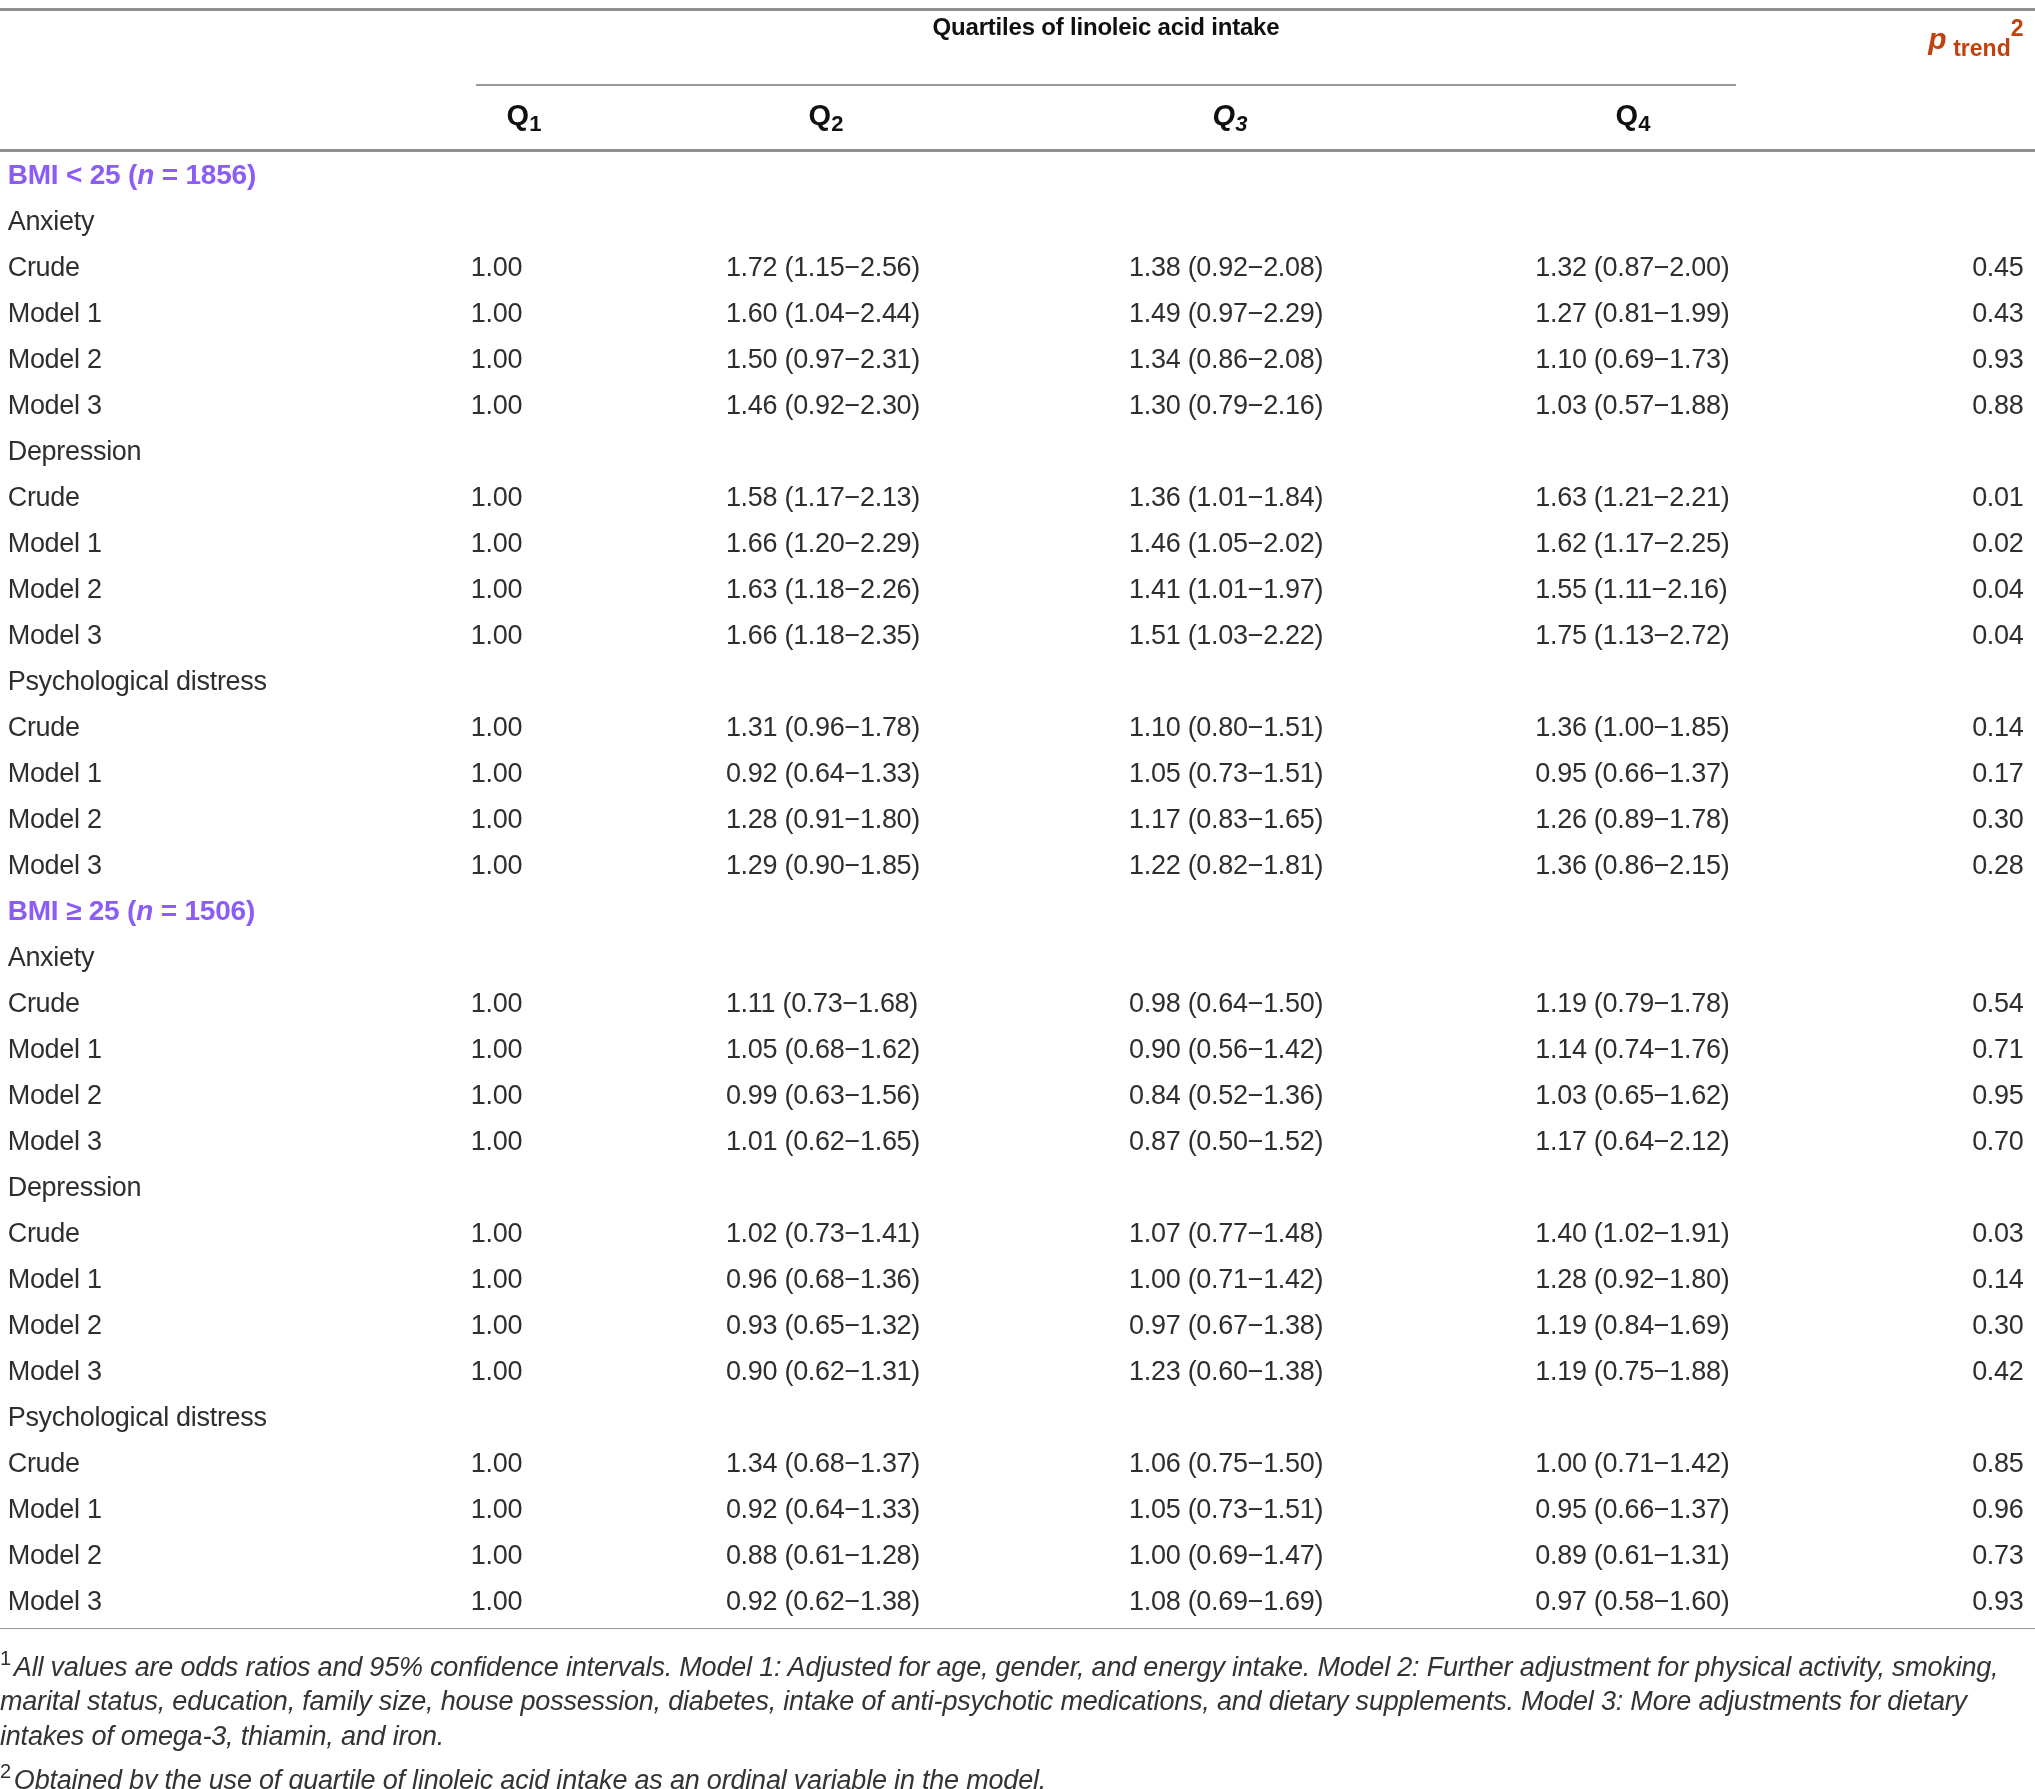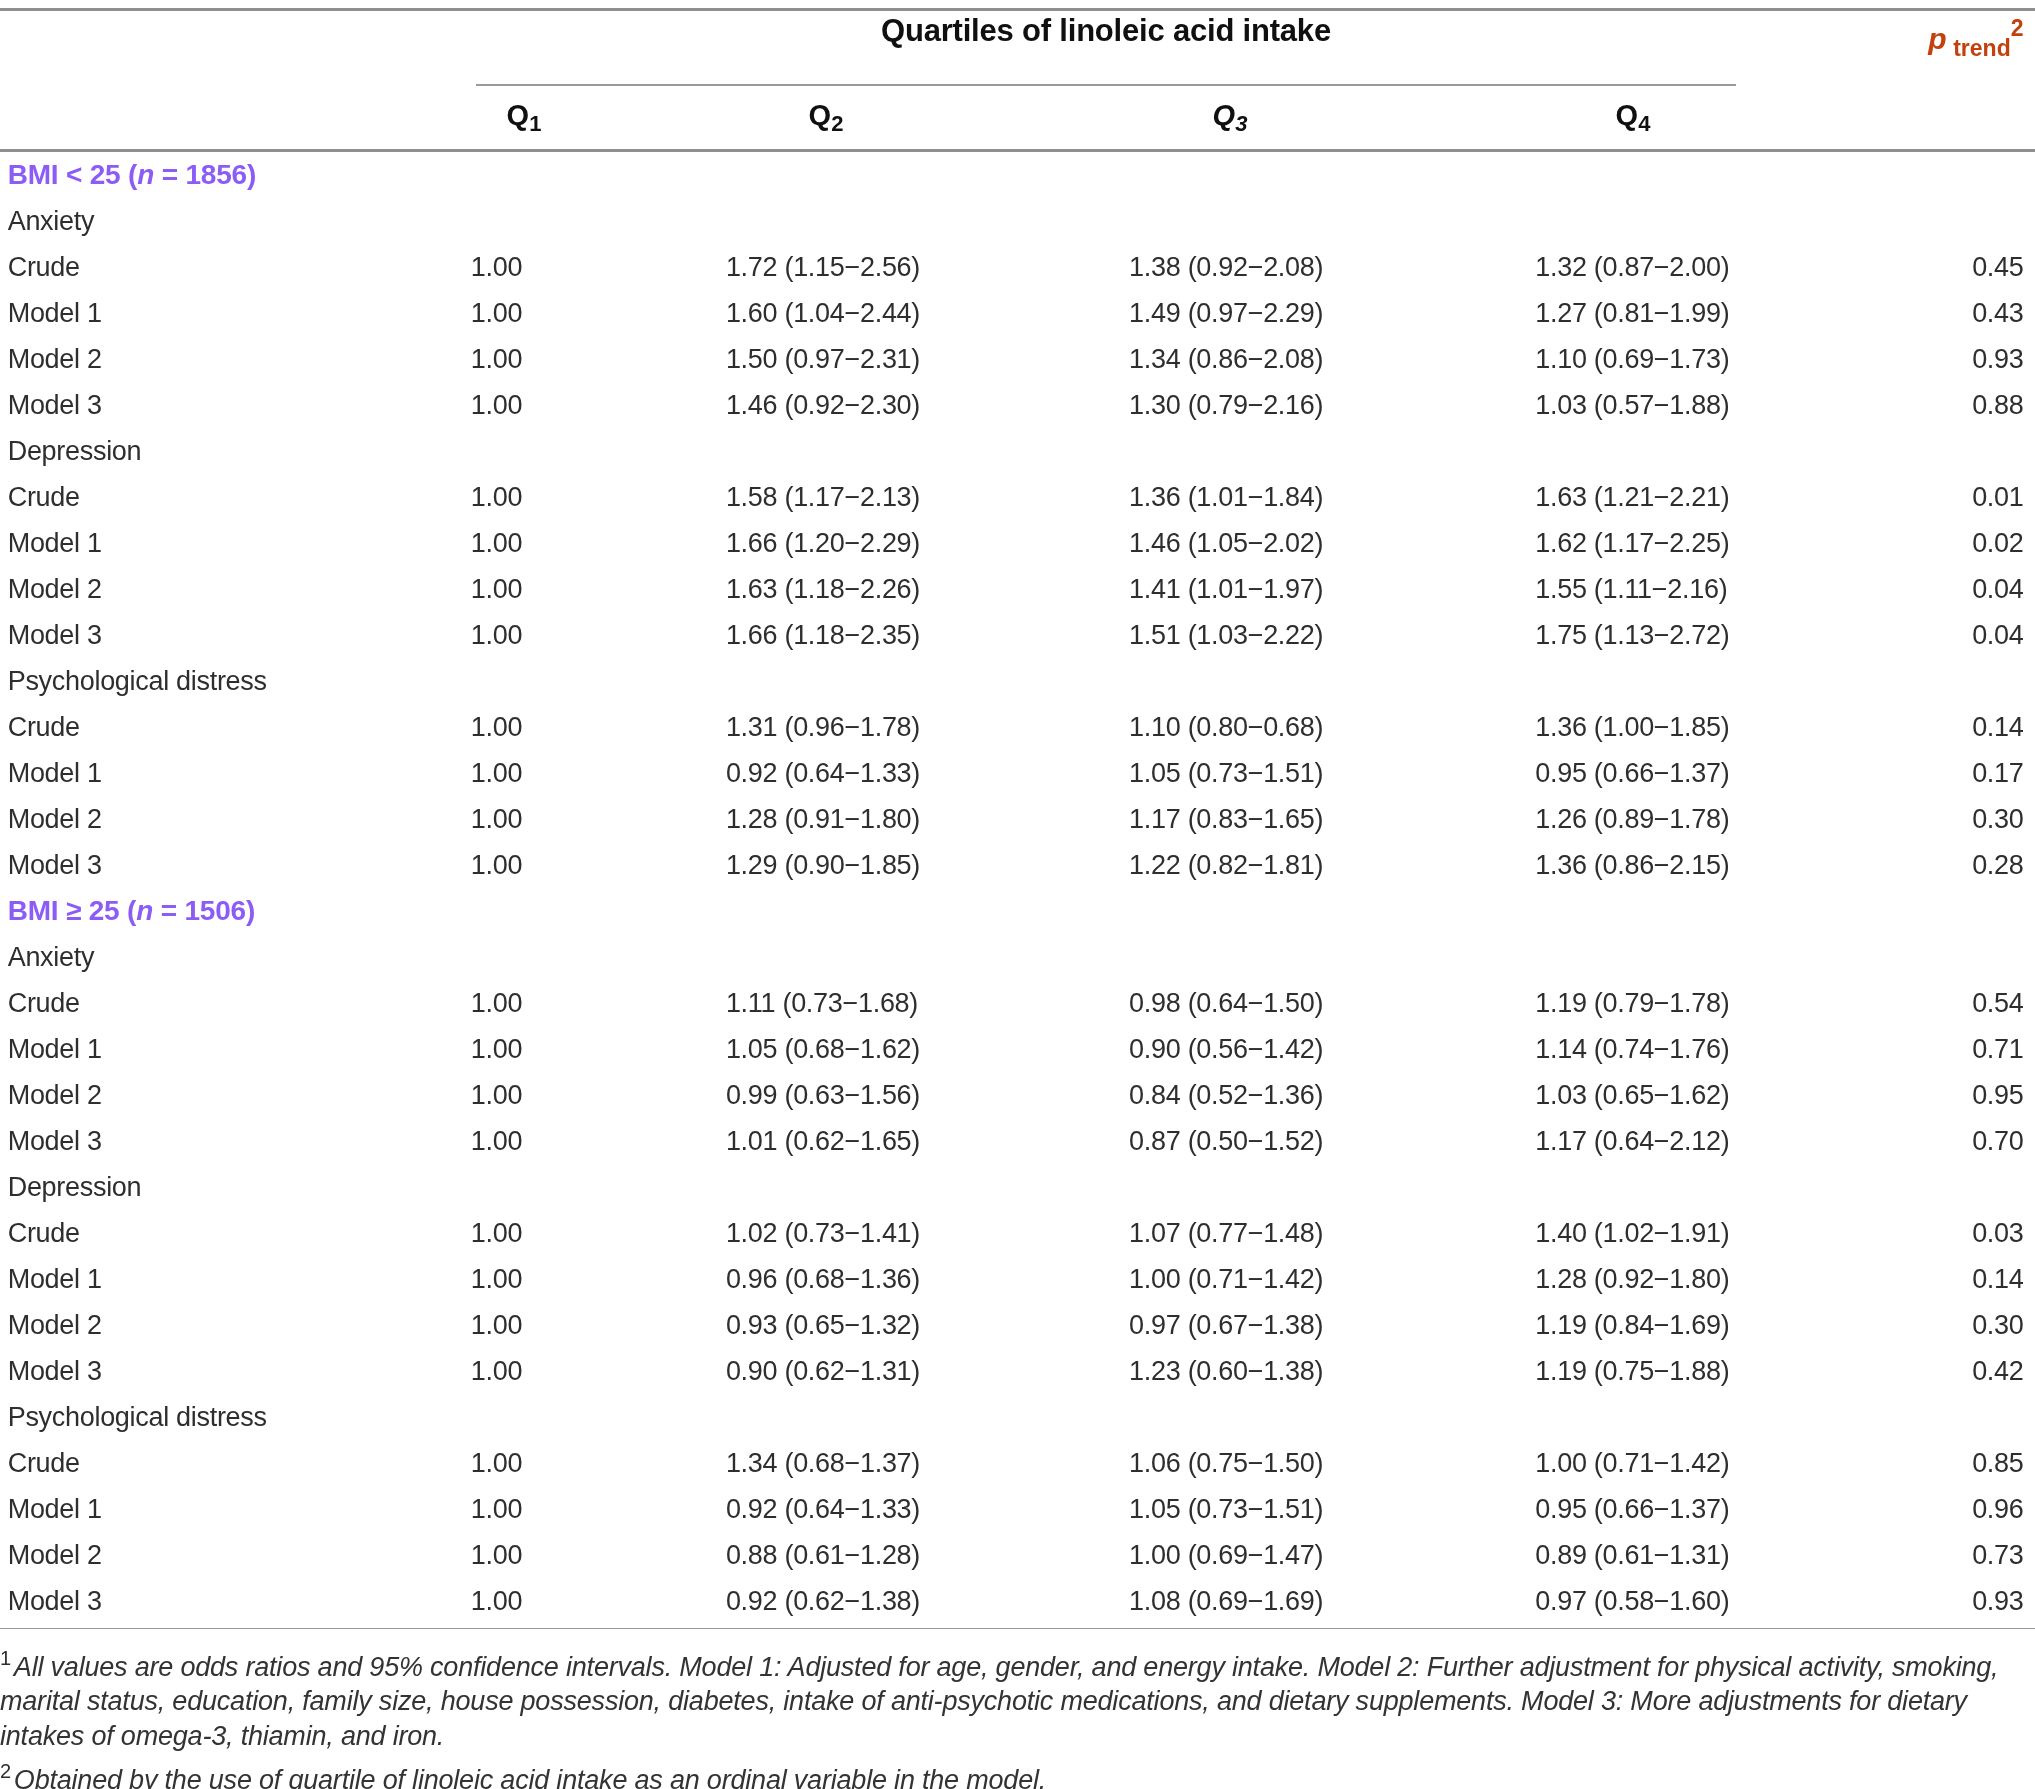--- a/index.html
+++ b/index.html
@@ -8,21 +8,21 @@
     font-family:"Liberation Sans","DejaVu Sans",sans-serif;
     color:#2e2e2e;
     -webkit-font-smoothing:antialiased;
   }
   .page{position:relative;width:2036px;height:1790px;overflow:hidden;background:#fff;}
 
   
   .header{position:absolute;top:0;left:0;width:2036px;height:152px;}
   .rule-top{position:absolute;top:7.7px;left:0;width:2036px;height:2.9px;background:#8f8f8f;}
   .group-span{position:absolute;left:476px;top:13.4px;width:1260px;text-align:center;}
-  .group-title{font-weight:bold;font-size:31px;color:#101010;letter-spacing:-0.2px;}
+  .group-title{font-weight:bold;font-size:24px;color:#101010;letter-spacing:-0.2px;}
   .group-underline{position:absolute;left:476px;top:84px;width:1260px;height:1.9px;background:#9a9a9a;}
   .p-label{position:absolute;top:15.4px;right:12.5px;white-space:nowrap;color:#c2410c;}
   .p-sym{font-style:italic;font-weight:bold;font-size:30px;}
   .p-sub{font-weight:bold;font-size:23px;vertical-align:-5.8px;margin-left:6.7px;}
   .p-sup{font-weight:bold;font-size:23px;vertical-align:13.4px;}
   .q-label{position:absolute;top:99px;transform:translateX(-50%);white-space:nowrap;color:#101010;}
   .q-base{font-weight:bold;font-size:29px;}
   .q-sub{font-weight:bold;font-size:22px;vertical-align:-5.8px;}
   .rule-mid{position:absolute;top:149px;left:0;width:2036px;height:2.9px;background:#8f8f8f;}
 
@@ -173,21 +173,21 @@
           <td>1.75 (1.13−2.72)</td>
           <td class="c-p">0.04</td>
         </tr>
         <tr class="group-row">
           <td colspan="6" class="c-label">Psychological distress</td>
         </tr>
         <tr>
           <td class="c-label">Crude</td>
           <td>1.00</td>
           <td>1.31 (0.96−1.78)</td>
-          <td>1.10 (0.80−0.68)</td>
+          <td>1.10 (0.80−1.51)</td>
           <td>1.36 (1.00−1.85)</td>
           <td class="c-p">0.14</td>
         </tr>
         <tr>
           <td class="c-label">Model 1</td>
           <td>1.00</td>
           <td>0.92 (0.64−1.33)</td>
           <td>1.05 (0.73−1.51)</td>
           <td>0.95 (0.66−1.37)</td>
           <td class="c-p">0.17</td>

